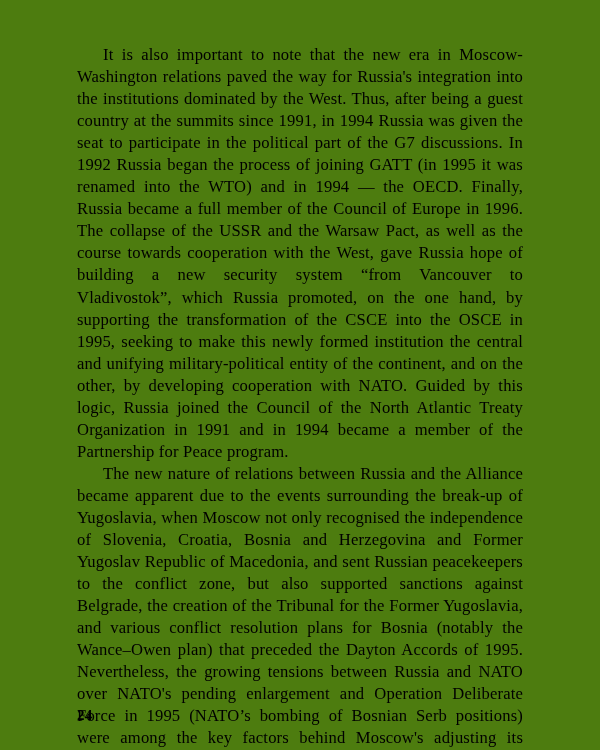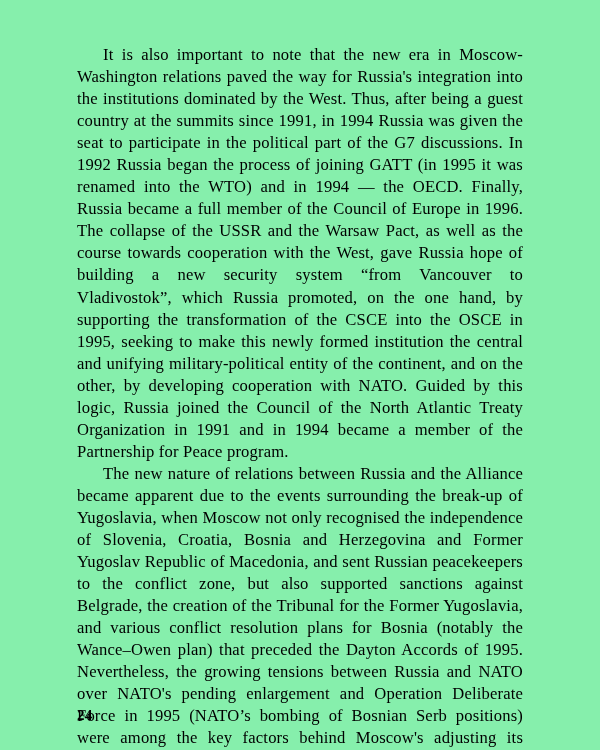--- a/index.html
+++ b/index.html
@@ -16,21 +16,21 @@
     position: relative;
     -webkit-font-smoothing: antialiased;
   }
 
   .page {
     position: absolute;
     left: 0;
     top: 0;
     width: 600px;
     height: 750px;
-    background: #86efac;
+    background: #4d7c0f;
   }
 
   .text-block {
     position: absolute;
     left: 77px;
     top: 44px;
     width: 446px;
   }
 
   .para {

